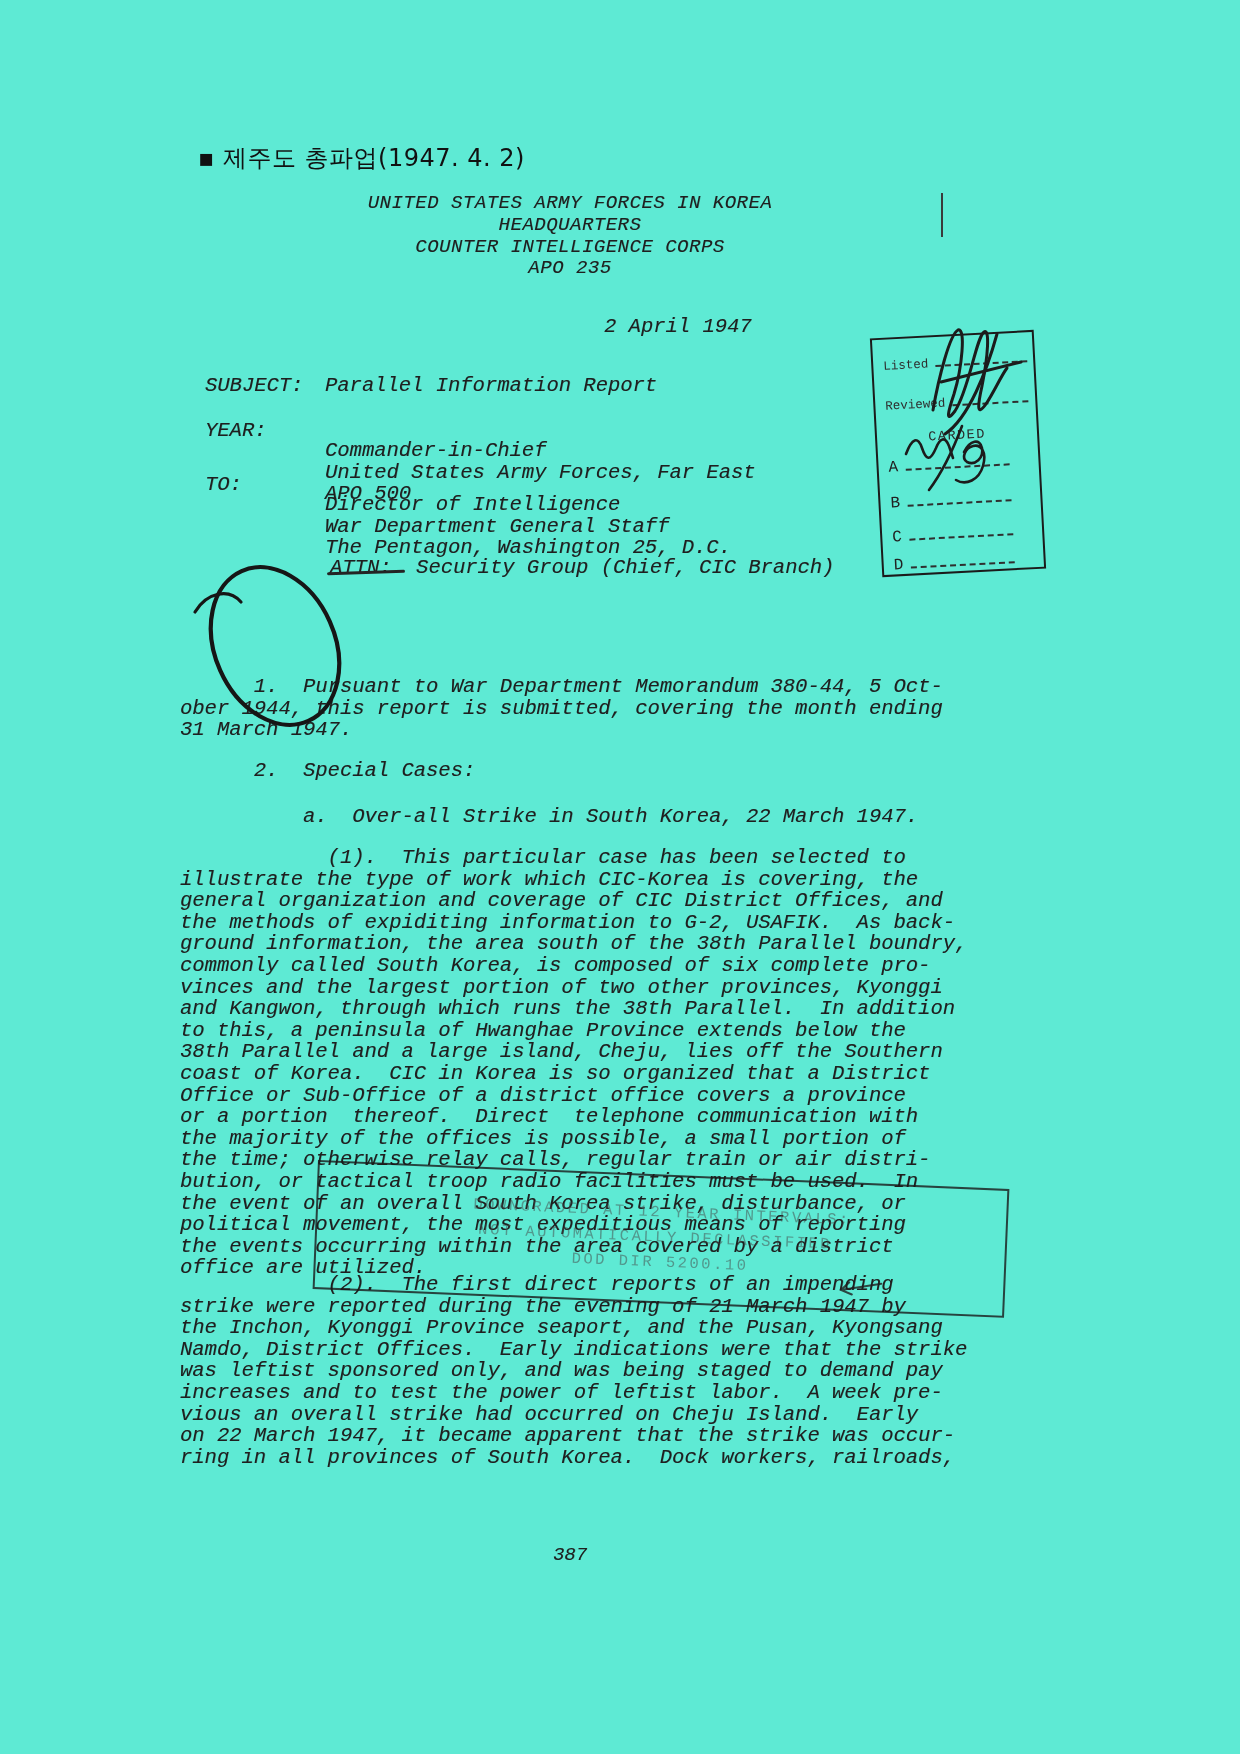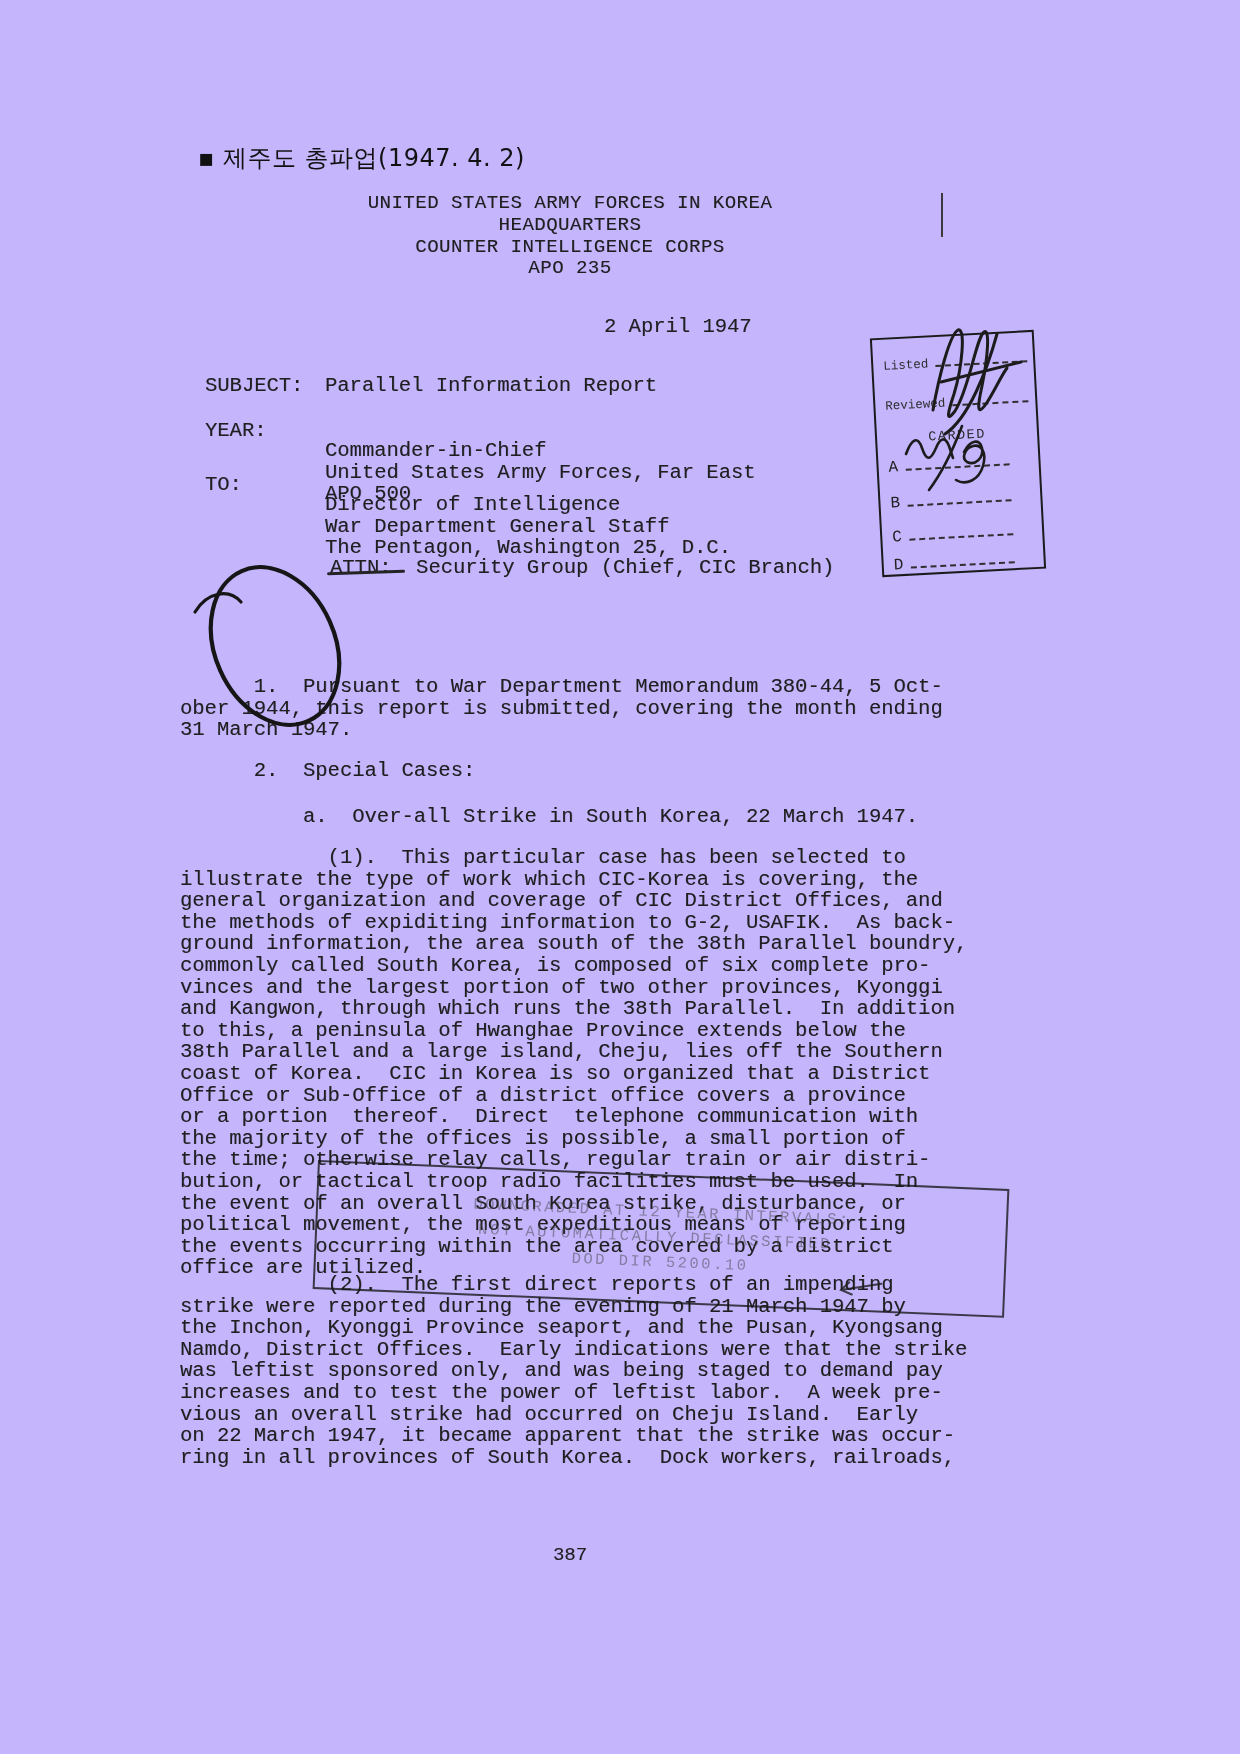--- a/index.html
+++ b/index.html
@@ -1,25 +1,26 @@
 <!DOCTYPE html>
 <html><head>
 <meta charset="utf-8">
 <style>
   html,body { margin:0; padding:0; background:#e8e8e8; }
   .page {
     position:relative; width:1240px; height:1754px; margin:0 auto;
-    background:#c4b5fd; overflow:hidden;
+    background:#5eead4; overflow:hidden;
     font-family:"Liberation Mono", monospace;
   }
   .type {
     position:absolute; white-space:pre;
     font-family:"Liberation Mono", monospace;
     font-size:20.5px; line-height:21.6px; color:#1f1f1f;
     text-shadow:0.4px 0.4px 0.3px rgba(25,25,25,0.35);
+    font-style:italic;
   }
   .korean {
     position:absolute; left:198px; top:142px;
     font-family:"DejaVu Sans", "Liberation Sans", sans-serif;
     font-size:24px; color:#111; letter-spacing:0.5px;
   }
   .letterhead {
     left:180px; top:193px; width:780px; text-align:center;
     font-size:19px; line-height:21.8px; letter-spacing:0.5px;
   }

